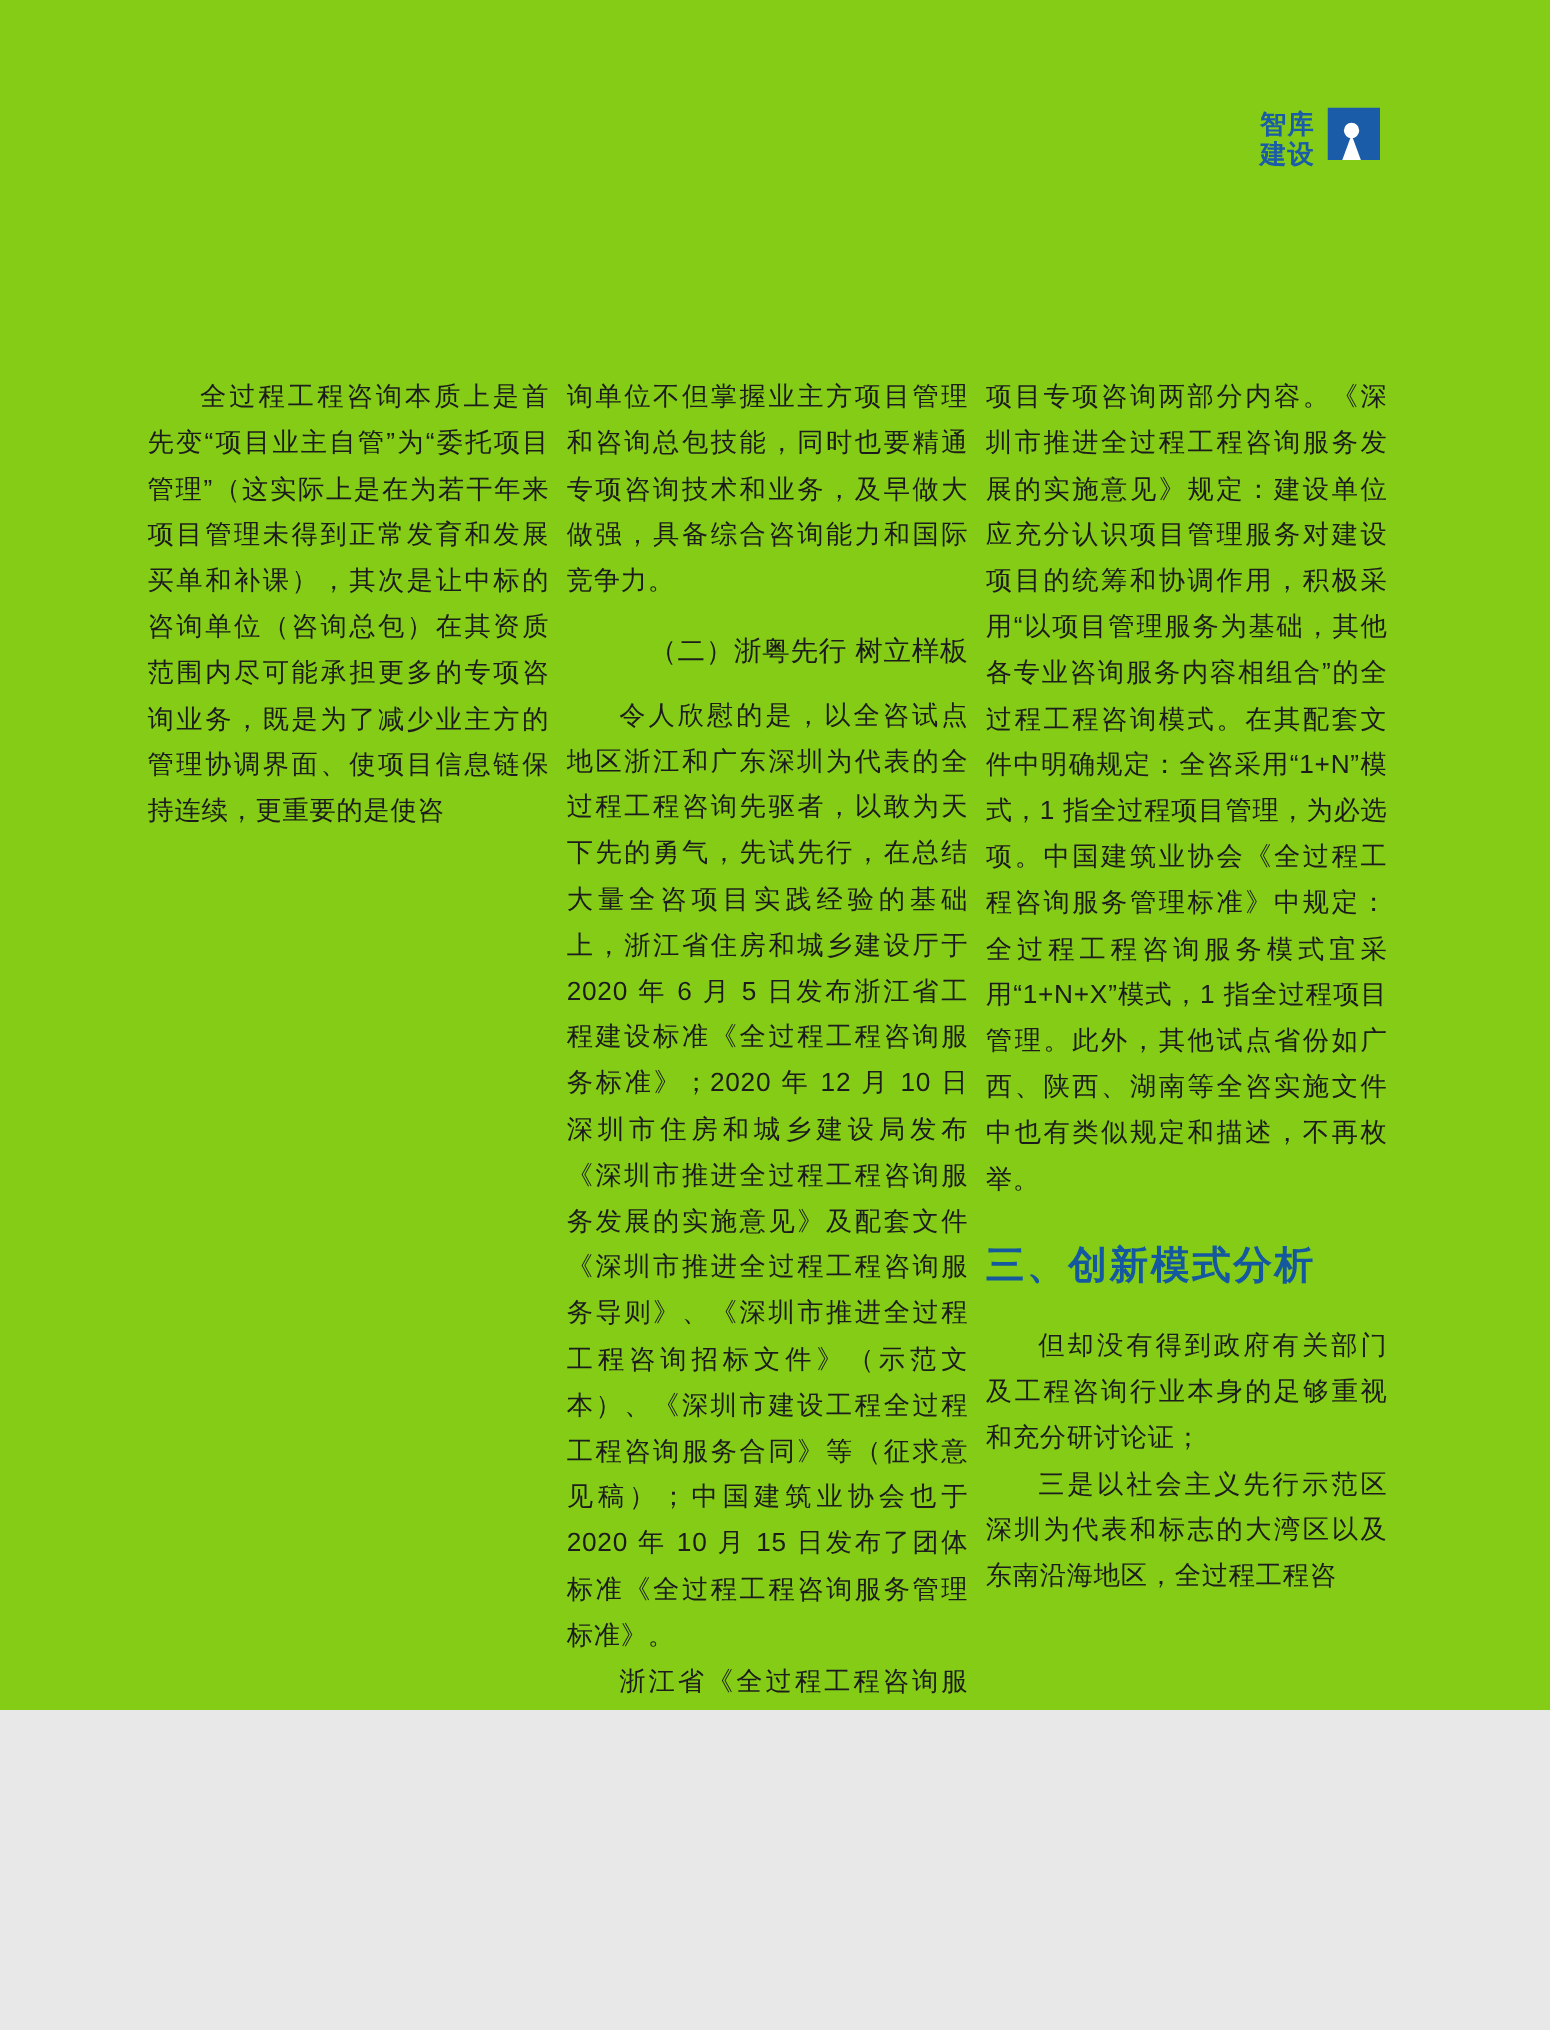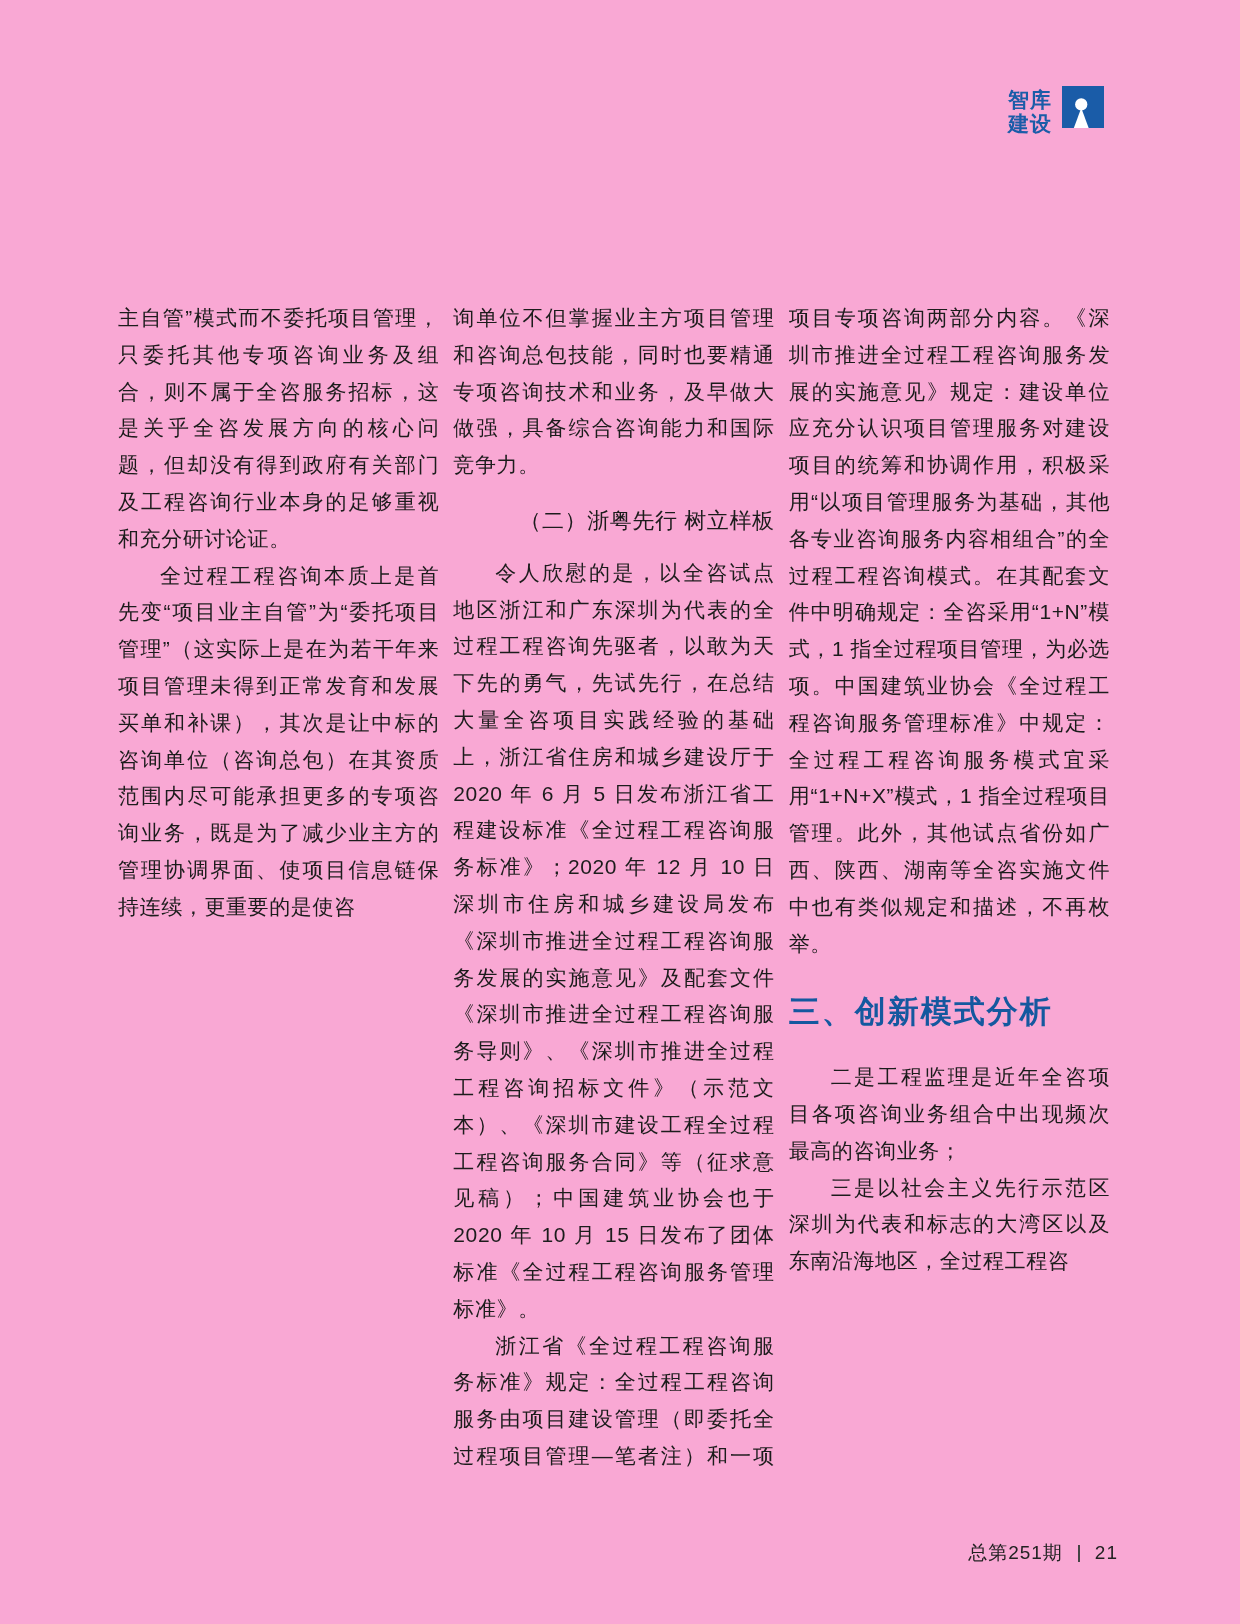--- a/index.html
+++ b/index.html
@@ -1,21 +1,21 @@
 <!DOCTYPE html>
 <html><head>
 <meta charset="utf-8">
 <style>
   html, body { margin: 0; padding: 0; background: #e8e8e8; }
   #page {
     position: relative;
     width: 1240px;
-    height: 1624px;
+    height: 1368px;
     margin: 0 auto;
-    background: #f9a8d4;
+    background: #84cc16;
     overflow: hidden;
     font-family: "Liberation Sans", sans-serif;
     color: #1c1c1c;
   }
 
   
   .brand {
     position: absolute;
     top: 86px;
     right: 136px;
@@ -106,33 +106,32 @@
     </div>
     <svg class="brand-icon" viewBox="0 0 48 48" xmlns="http://www.w3.org/2000/svg" aria-hidden="true">
       <rect x="0" y="0" width="48" height="48" fill="#1a5ca8"></rect>
       <circle cx="22" cy="21" r="7" fill="#ffffff"></circle>
       <polygon points="22,25 30.5,48 13.5,48" fill="#ffffff"></polygon>
     </svg>
   </div>
 
   <div class="columns">
     <div class="col">
-        <p class="blk body">主自管”模式而不委托项目管理，只委托其他专项咨询业务及组合，则不属于全咨服务招标，这是关乎全咨发展方向的核心问题，但却没有得到政府有关部门及工程咨询行业本身的足够重视和充分研讨论证。</p>
         <p class="blk body-indent">全过程工程咨询本质上是首先变“项目业主自管”为“委托项目管理”（这实际上是在为若干年来项目管理未得到正常发育和发展买单和补课），其次是让中标的咨询单位（咨询总包）在其资质范围内尽可能承担更多的专项咨询业务，既是为了减少业主方的管理协调界面、使项目信息链保持连续，更重要的是使咨</p>
       </div>
     <div class="col">
         <p class="blk body">询单位不但掌握业主方项目管理和咨询总包技能，同时也要精通专项咨询技术和业务，及早做大做强，具备综合咨询能力和国际竞争力。</p>
         <p class="blk heading-sub">（二）浙粤先行 树立样板</p>
         <p class="blk body-indent">令人欣慰的是，以全咨试点地区浙江和广东深圳为代表的全过程工程咨询先驱者，以敢为天下先的勇气，先试先行，在总结大量全咨项目实践经验的基础上，浙江省住房和城乡建设厅于 2020 年 6 月 5 日发布浙江省工程建设标准《全过程工程咨询服务标准》；2020 年 12 月 10 日深圳市住房和城乡建设局发布《深圳市推进全过程工程咨询服务发展的实施意见》及配套文件《深圳市推进全过程工程咨询服务导则》、《深圳市推进全过程工程咨询招标文件》（示范文本）、《深圳市建设工程全过程工程咨询服务合同》等（征求意见稿）；中国建筑业协会也于 2020 年 10 月 15 日发布了团体标准《全过程工程咨询服务管理标准》。</p>
         <p class="blk body-indent">浙江省《全过程工程咨询服务标准》规定：全过程工程咨询服务由项目建设管理（即委托全过程项目管理—笔者注）和一项或多项的项目专项咨询组成的咨询服务，包括项目建设管理和</p>
       </div>
     <div class="col">
         <p class="blk body">项目专项咨询两部分内容。《深圳市推进全过程工程咨询服务发展的实施意见》规定：建设单位应充分认识项目管理服务对建设项目的统筹和协调作用，积极采用“以项目管理服务为基础，其他各专业咨询服务内容相组合”的全过程工程咨询模式。在其配套文件中明确规定：全咨采用“1+N”模式，1 指全过程项目管理，为必选项。中国建筑业协会《全过程工程咨询服务管理标准》中规定：全过程工程咨询服务模式宜采用“1+N+X”模式，1 指全过程项目管理。此外，其他试点省份如广西、陕西、湖南等全咨实施文件中也有类似规定和描述，不再枚举。</p>
         <p class="blk heading-main">三、创新模式分析</p>
-        <p class="blk body-indent">二是工程监理是近年全咨项目各项咨询业务组合中出现频次最高的咨询业务；</p>
+        <p class="blk body-indent">但却没有得到政府有关部门及工程咨询行业本身的足够重视和充分研讨论证；</p>
         <p class="blk body-indent">三是以社会主义先行示范区深圳为代表和标志的大湾区以及东南沿海地区，全过程工程咨</p>
       </div>
   </div>
 
   <div class="footer">
     <span>总第251期</span>
     <span class="sep"></span>
     <span>21</span>
   </div>
 

